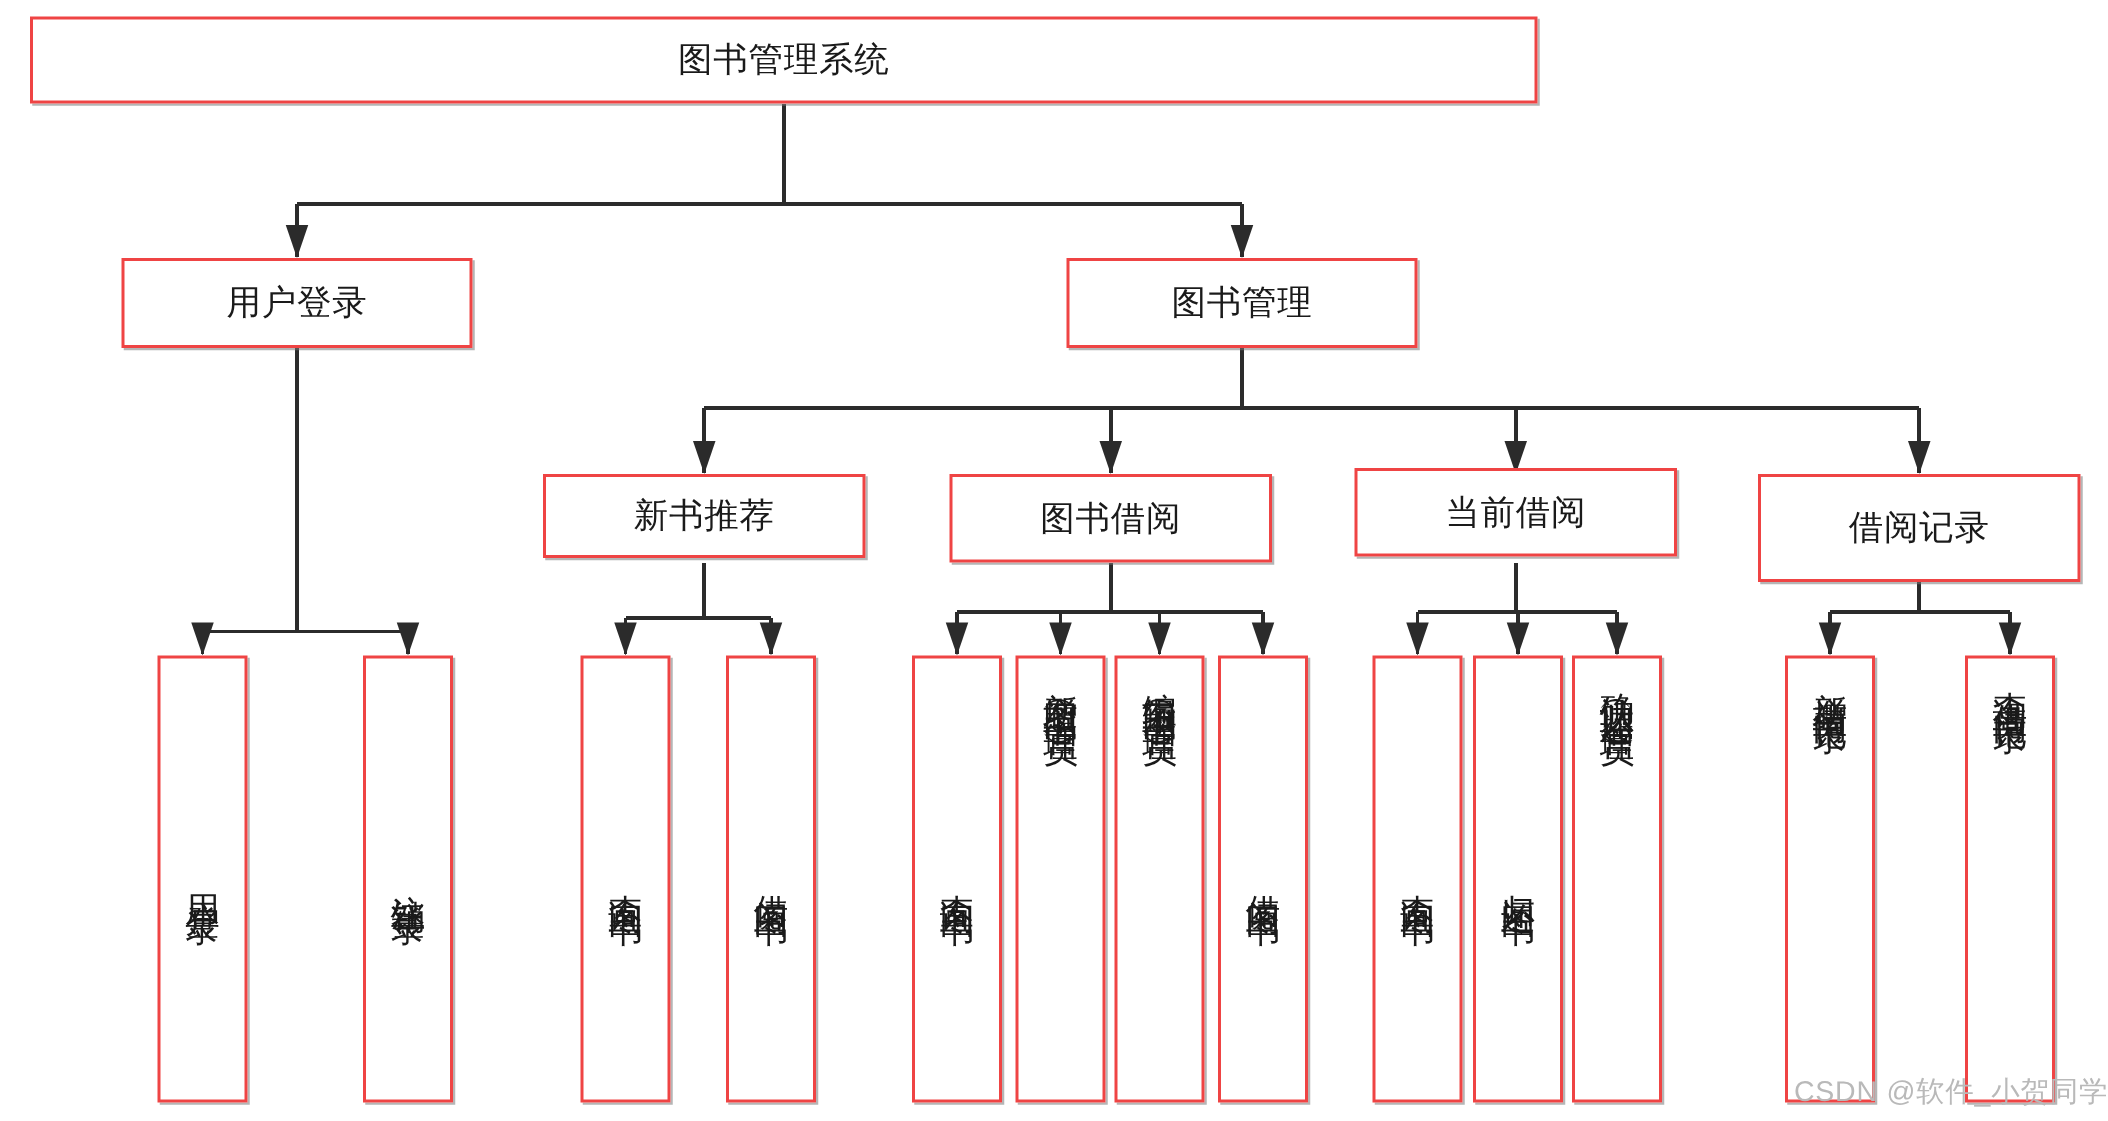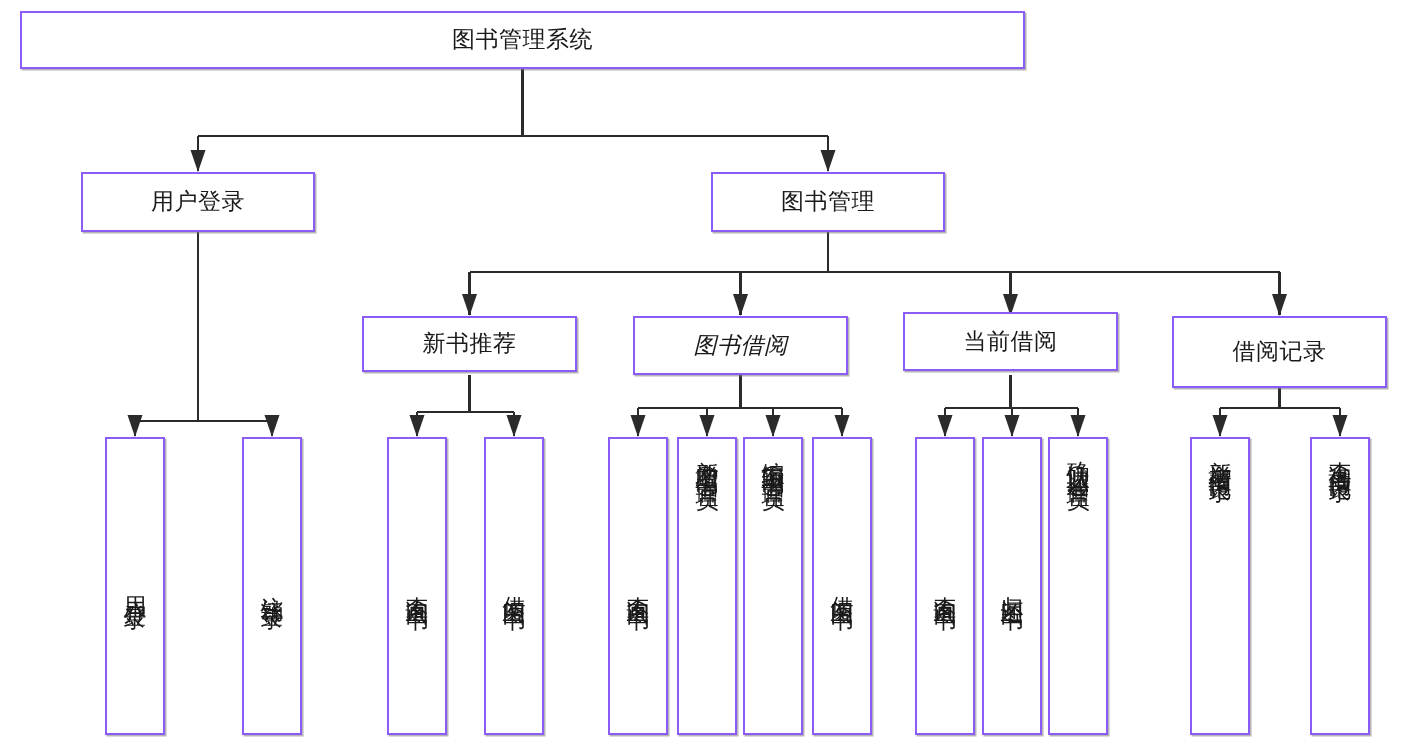--- a/index.html
+++ b/index.html
@@ -23,21 +23,21 @@
     left: 0;
     top: 0;
     width: 1405px;
     height: 747px;
     pointer-events: none;
   }
   .node {
     position: absolute;
     box-sizing: border-box;
     background: #ffffff;
-    border: 2px solid #8b5cf6;
+    border: 2px solid #ef4444;
     box-shadow: 1.5px 1.5px 0 rgba(120,120,120,0.55);
     display: flex;
     align-items: center;
     justify-content: center;
     color: #1a1a1a;
   }
   .node .label {
     text-align: center;
     line-height: 1.18;
     white-space: pre;
@@ -140,21 +140,21 @@
       </div>
       <div class="node horiz" style="left: 81px; top: 172px; width: 234px; height: 60px;">
         <span class="label">用户登录</span>
       </div>
       <div class="node horiz" style="left: 711px; top: 172px; width: 234px; height: 60px;">
         <span class="label">图书管理</span>
       </div>
       <div class="node horiz" style="left: 362px; top: 316px; width: 215px; height: 56px;">
         <span class="label">新书推荐</span>
       </div>
-      <div class="node horiz" style="left: 633px; top: 316px; width: 215px; height: 59px; font-style: italic;">
+      <div class="node horiz" style="left: 633px; top: 316px; width: 215px; height: 59px;">
         <span class="label">图书借阅</span>
       </div>
       <div class="node horiz" style="left: 903px; top: 300px; width: 215px; height: 59px; margin-top: 12px;">
         <span class="label">当前借阅</span>
       </div>
       <div class="node horiz" style="left: 1172px; top: 316px; width: 215px; height: 72px;">
         <span class="label">借阅记录</span>
       </div>
       <div class="node vert centered" style="left: 105px; top: 437px; width: 60px; height: 298px;">
         <span class="label">用户登录</span>
@@ -189,13 +189,14 @@
       <div class="node vert" style="left: 1048px; top: 437px; width: 60px; height: 298px;">
         <span class="label">确认归还（管理员）</span>
       </div>
       <div class="node vert" style="left: 1190px; top: 437px; width: 60px; height: 298px;">
         <span class="label">新增借阅记录</span>
       </div>
       <div class="node vert" style="left: 1310px; top: 437px; width: 60px; height: 298px;">
         <span class="label">查询借阅记录</span>
       </div>
     </div>
+  <div class="watermark" style="left:1196px; top:715px;">CSDN @软件_小贺同学</div>
 </div>
 
 </body></html>

